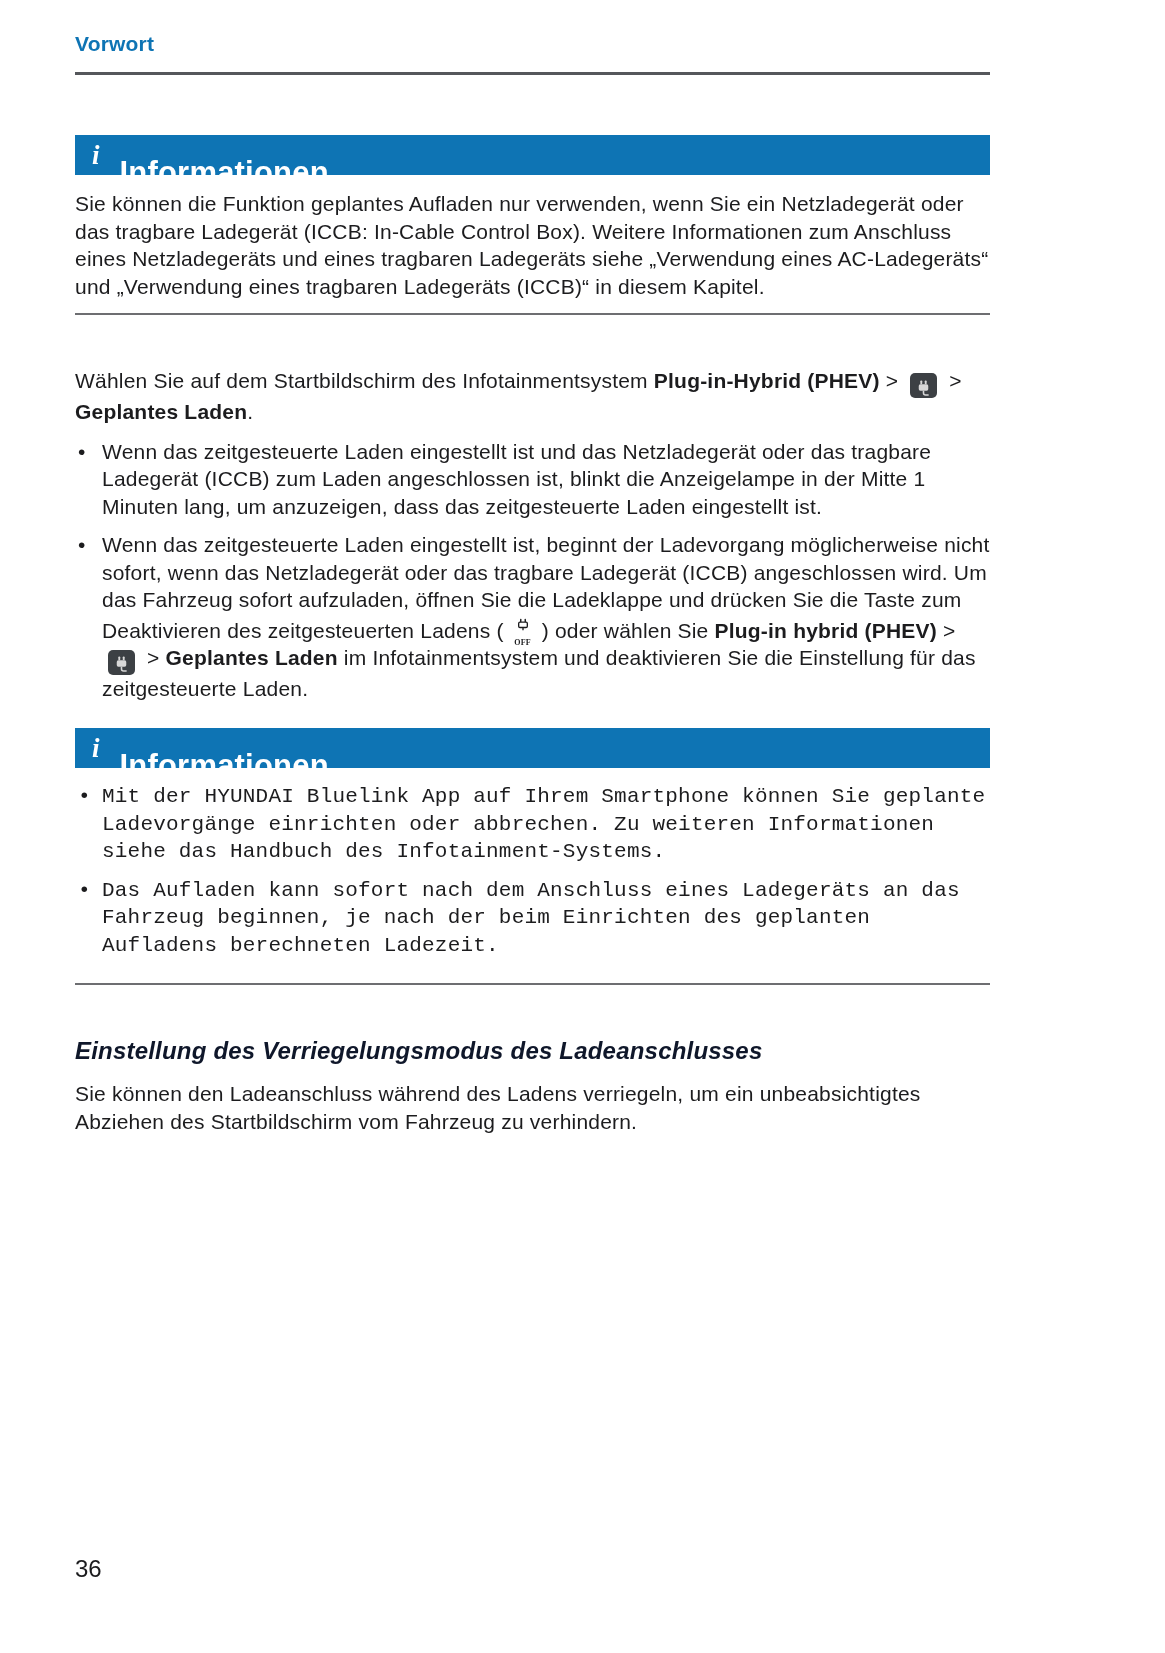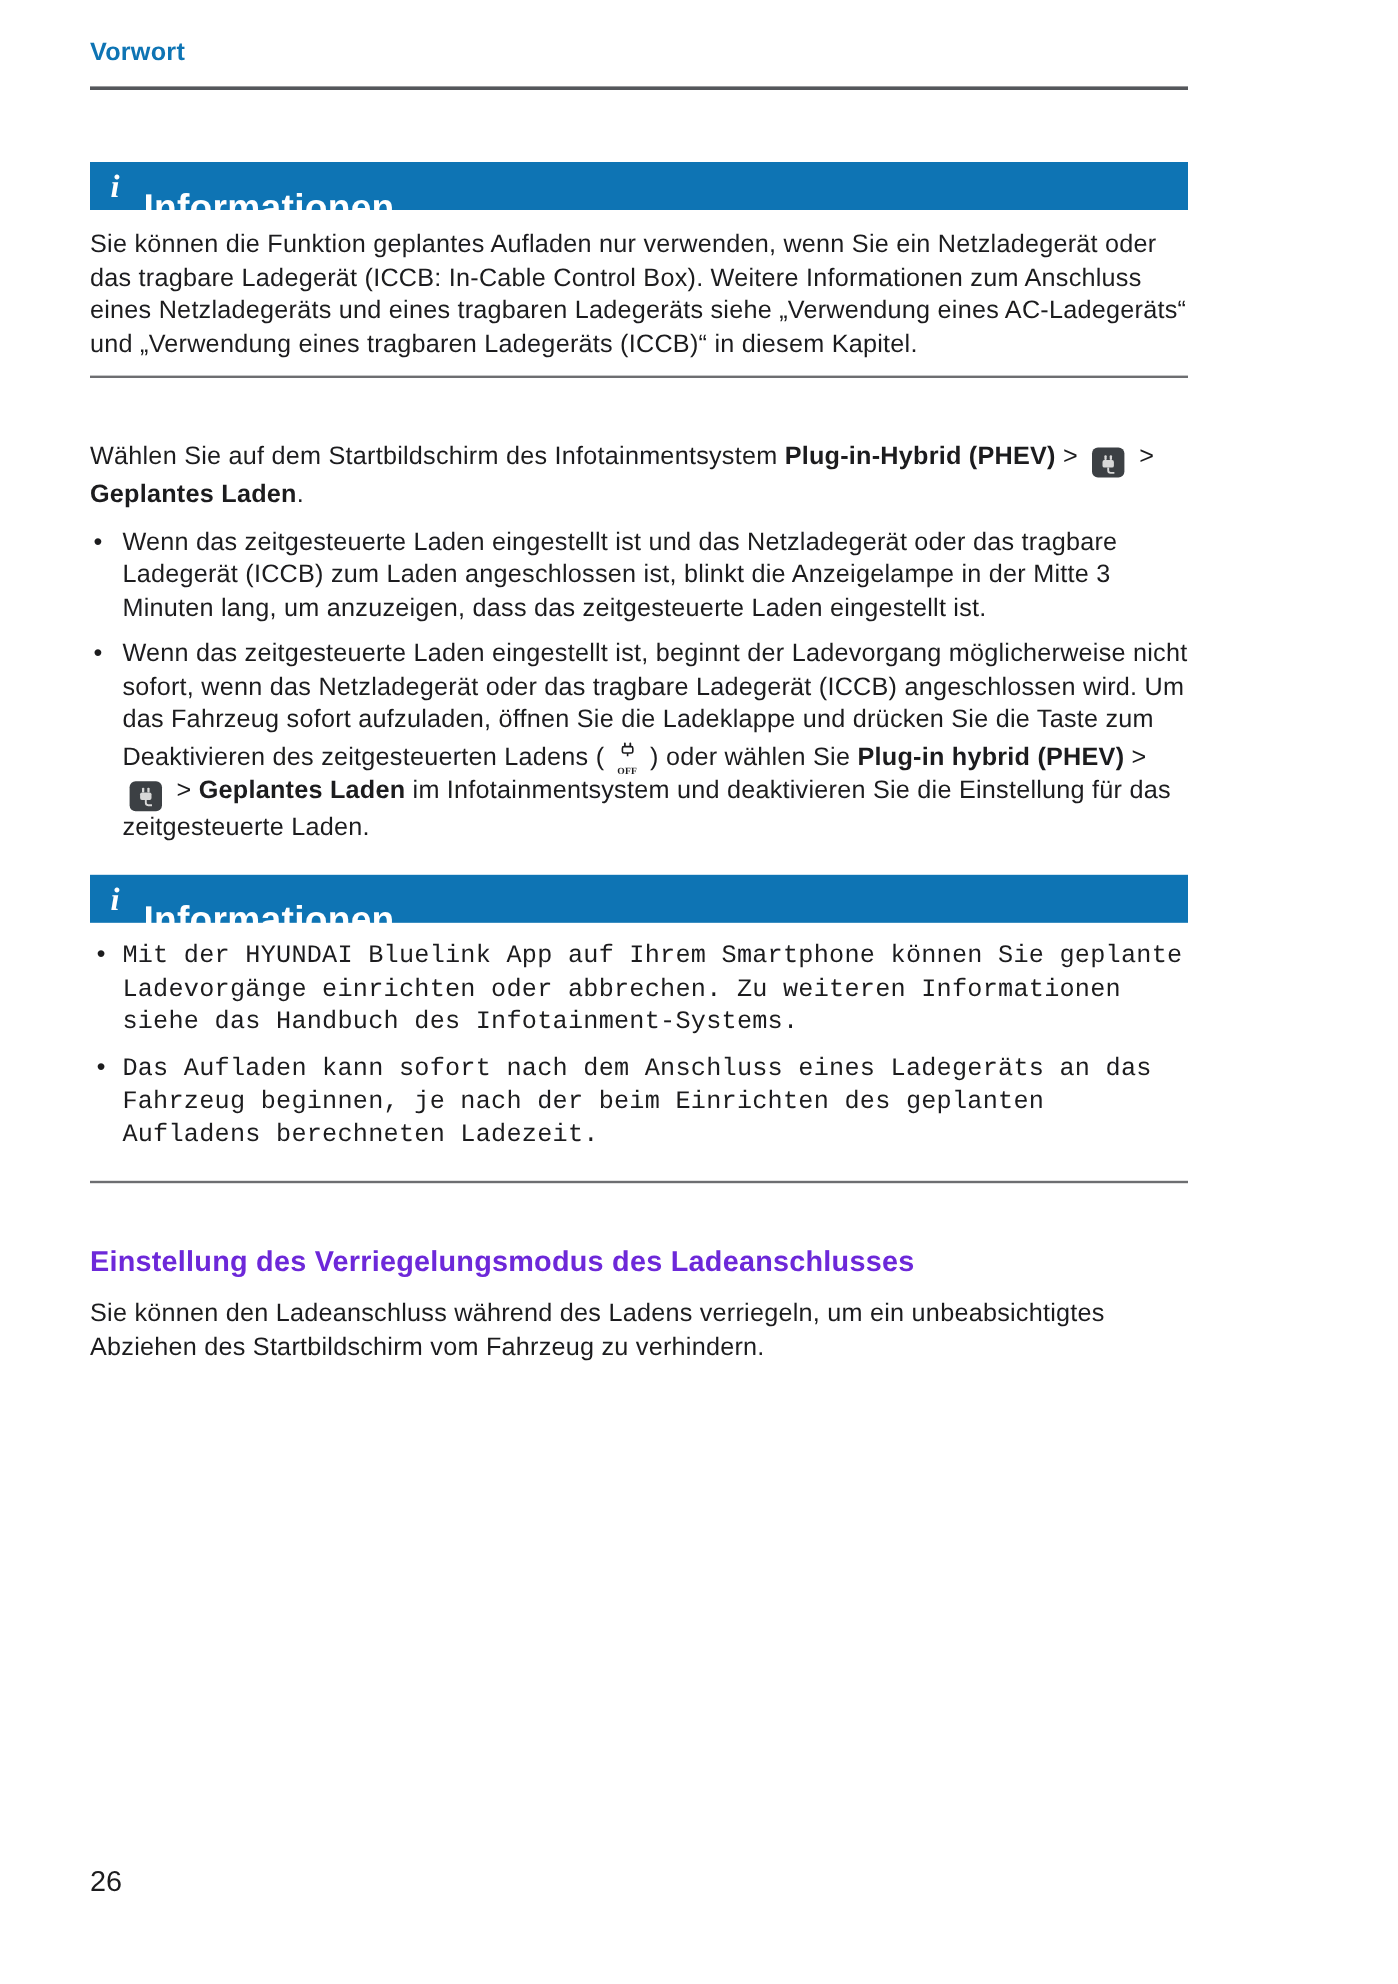--- a/index.html
+++ b/index.html
@@ -68,22 +68,23 @@
   ul.bullets.no-top { margin-top:14px;font-family:Liberation Mono, monospace; }
 
   .banner-2 { margin-top:26px; }
   .rule-after-info2 { margin-top:24px; }
 
   .section-heading {
     margin-top:52px;
     font-size:24px;
     font-weight:700;
     letter-spacing:.2px;
-    color:#6d28d9;
+    color:#0f172a;
     margin-bottom:15px;
+    font-style:italic;
   }
 
   .page-number {
     position:absolute;
     left:75px; bottom:70px;
     font-size:24px;
     color:#1c1c1e;
   }
 
   
@@ -136,21 +137,21 @@
     <span>Wählen Sie auf dem Startbildschirm des Infotainmentsystem </span><span class="b">Plug-in-Hybrid (PHEV)</span><span> &gt; </span><span class="app-icon"><svg width="19" height="19" viewBox="0 0 24 24">
           <rect x="8" y="3" width="2.4" height="5" rx="1" fill="#d8d8d8"></rect>
           <rect x="13.6" y="3" width="2.4" height="5" rx="1" fill="#d8d8d8"></rect>
           <rect x="6" y="8" width="12" height="8" rx="2" fill="#d8d8d8"></rect>
           <path d="M12 16 v3 q0 2.5 2.5 2.5 h4" stroke="#d8d8d8" stroke-width="2" fill="none"></path>
         </svg></span><span> &gt; </span><span class="b">Geplantes Laden</span><span>.</span>
   </div>
 
   <ul class="bullets body-text">
     <li>
-      <span>Wenn das zeitgesteuerte Laden eingestellt ist und das Netzladegerät oder das tragbare Ladegerät (ICCB) zum Laden angeschlossen ist, blinkt die Anzeigelampe in der Mitte 3 Minuten lang, um anzuzeigen, dass das zeitgesteuerte Laden eingestellt ist.</span>
+      <span>Wenn das zeitgesteuerte Laden eingestellt ist und das Netzladegerät oder das tragbare Ladegerät (ICCB) zum Laden angeschlossen ist, blinkt die Anzeigelampe in der Mitte 1 Minuten lang, um anzuzeigen, dass das zeitgesteuerte Laden eingestellt ist.</span>
     </li>
     <li>
       <span>Wenn das zeitgesteuerte Laden eingestellt ist, beginnt der Ladevorgang möglicherweise nicht sofort, wenn das Netzladegerät oder das tragbare Ladegerät (ICCB) angeschlossen wird. Um das Fahrzeug sofort aufzuladen, öffnen Sie die Ladeklappe und drücken Sie die Taste zum Deaktivieren des zeitgesteuerten Ladens ( </span><span class="off-icon"><svg width="16" height="17" viewBox="0 0 24 24">
             <rect x="7.5" y="2" width="2.2" height="5" rx="1" fill="#1c1c1e"></rect>
             <rect x="14.3" y="2" width="2.2" height="5" rx="1" fill="#1c1c1e"></rect>
             <rect x="5.5" y="7" width="13" height="8" rx="2" fill="none" stroke="#1c1c1e" stroke-width="2"></rect>
             <path d="M12 15 v4" stroke="#1c1c1e" stroke-width="2" fill="none"></path>
           </svg><span class="off-label">OFF</span></span><span> ) oder wählen Sie </span><span class="b">Plug-in hybrid (PHEV)</span><span> &gt; </span><span class="app-icon"><svg width="19" height="19" viewBox="0 0 24 24">
             <rect x="8" y="3" width="2.4" height="5" rx="1" fill="#d8d8d8"></rect>
             <rect x="13.6" y="3" width="2.4" height="5" rx="1" fill="#d8d8d8"></rect>
@@ -170,15 +171,15 @@
     </li>
     <li>
       <span>Das Aufladen kann sofort nach dem Anschluss eines Ladegeräts an das Fahrzeug beginnen, je nach der beim Einrichten des geplanten Aufladens berechneten Ladezeit.</span>
     </li>
   </ul>
   <div class="rule-thin rule-after-info2"></div>
 
   <div class="section-heading">Einstellung des Verriegelungsmodus des Ladeanschlusses</div>
   <div class="body-text">Sie können den Ladeanschluss während des Ladens verriegeln, um ein unbeabsichtigtes Abziehen des Startbildschirm vom Fahrzeug zu verhindern.</div>
 
-  <div class="page-number">26</div>
+  <div class="page-number">36</div>
 
 </div>
 
 </body></html>

